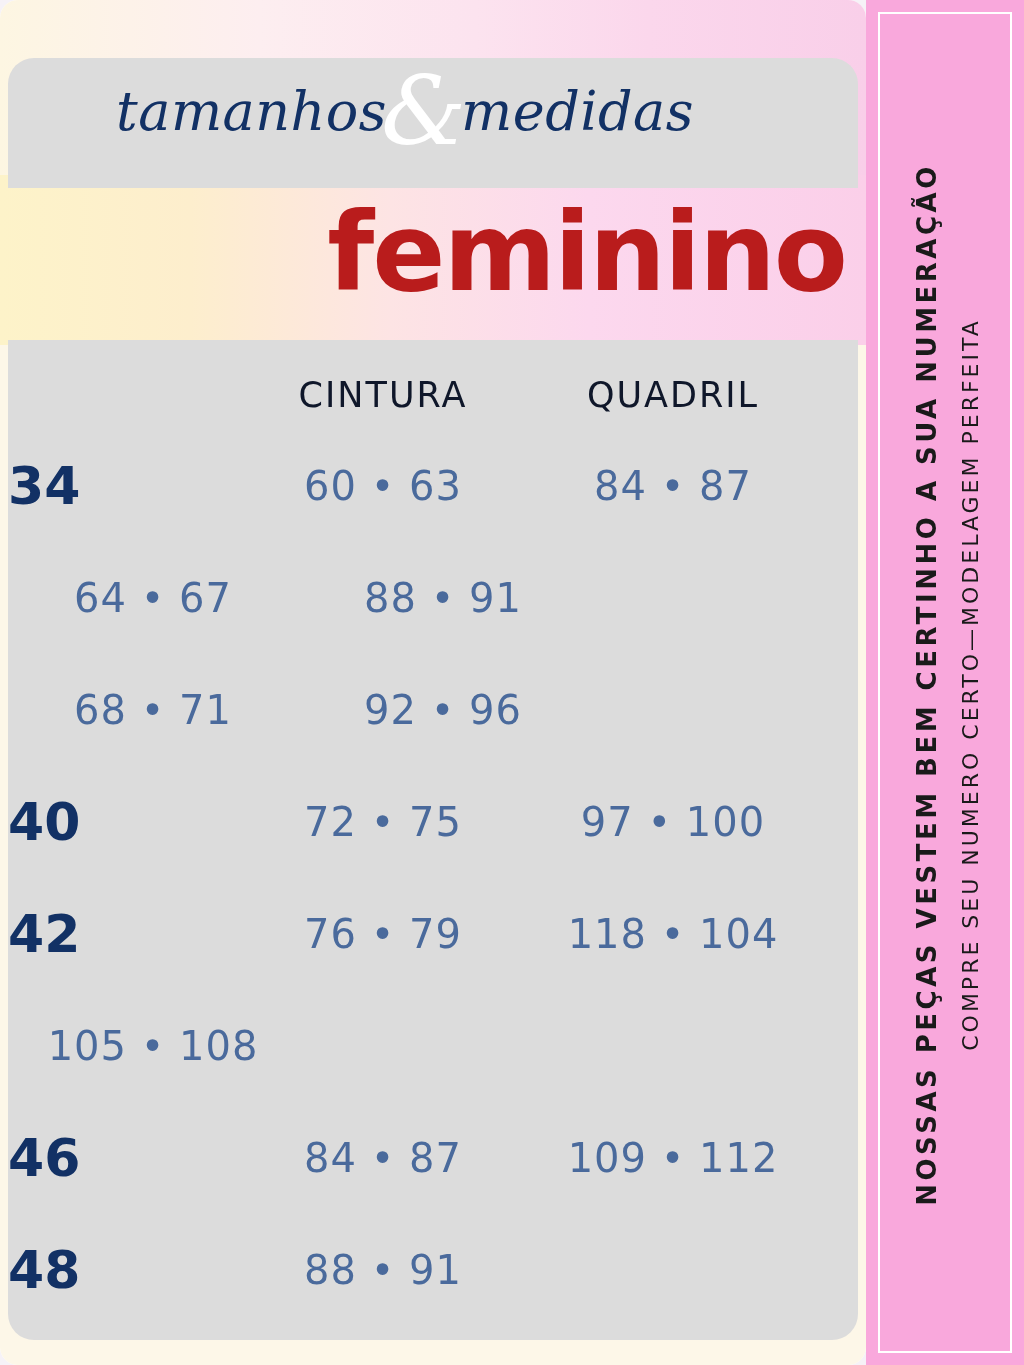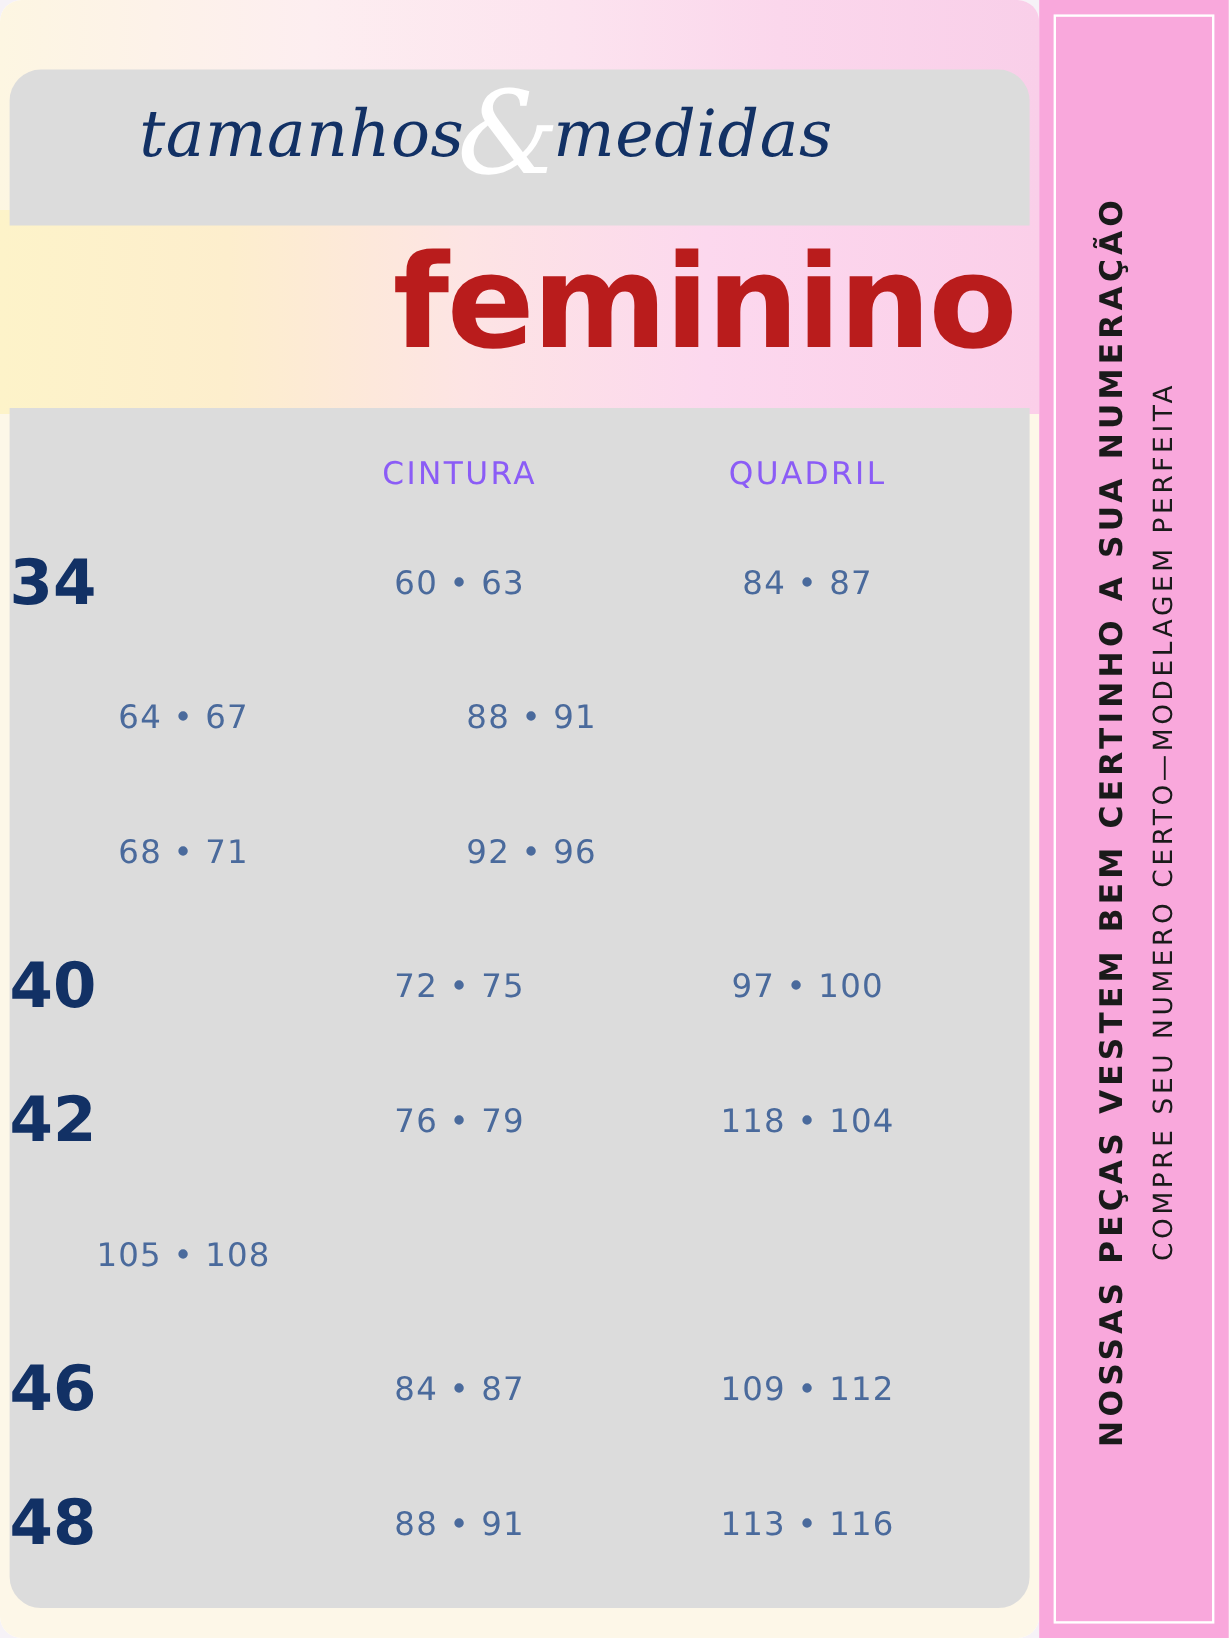--- a/index.html
+++ b/index.html
@@ -123,29 +123,29 @@
     text-align: left;
     font-family: "DejaVu Sans", sans-serif;
     font-weight: 700;
     font-size: 52px;
     color: #123165;
   }
   .col-measure {
     width: 290px;
     text-align: center;
     font-family: "DejaVu Sans", sans-serif;
-    font-size: 27px;
+    font-size: 40px;
     color: #4a6a9c;
     letter-spacing: 1px;
   }
   .head-label {
     font-family: "DejaVu Sans", sans-serif;
-    font-size: 26px;
+    font-size: 35px;
     letter-spacing: 2px;
-    color: #8b5cf6;
+    color: #0f172a;
   }
 
   
   .sidebar {
     position: relative;
     width: 158px;
     height: 1365px;
     background: #f9a8dc;
   }
   .side-inner {
@@ -247,21 +247,20 @@
 
       <div class="row">
         <div class="col-size">46</div>
         <div class="col-measure">84 • 87</div>
         <div class="col-measure">109 • 112</div>
       </div>
 
       <div class="row">
         <div class="col-size">48</div>
         <div class="col-measure">88 • 91</div>
-        <div class="col-measure">113 • 116</div>
       </div>
 
     </div>
   </div>
 
   <div class="sidebar">
     <div class="side-inner">
       <div class="side-text">
         <div class="side-line1">NOSSAS PEÇAS VESTEM BEM CERTINHO A SUA NUMERAÇÃO</div>
         <div class="side-line2">COMPRE SEU NUMERO CERTO—MODELAGEM PERFEITA</div>

